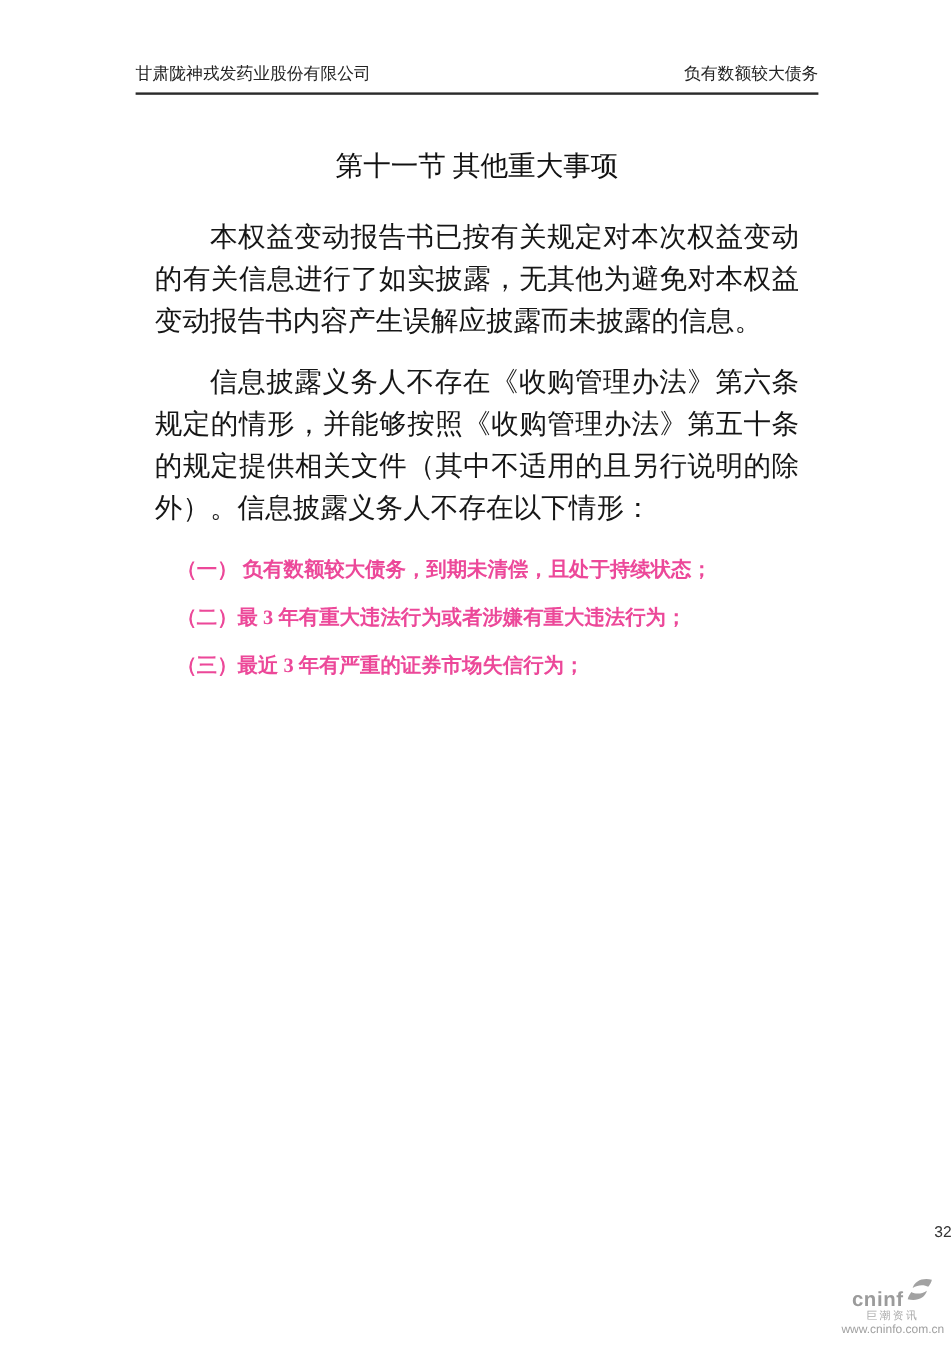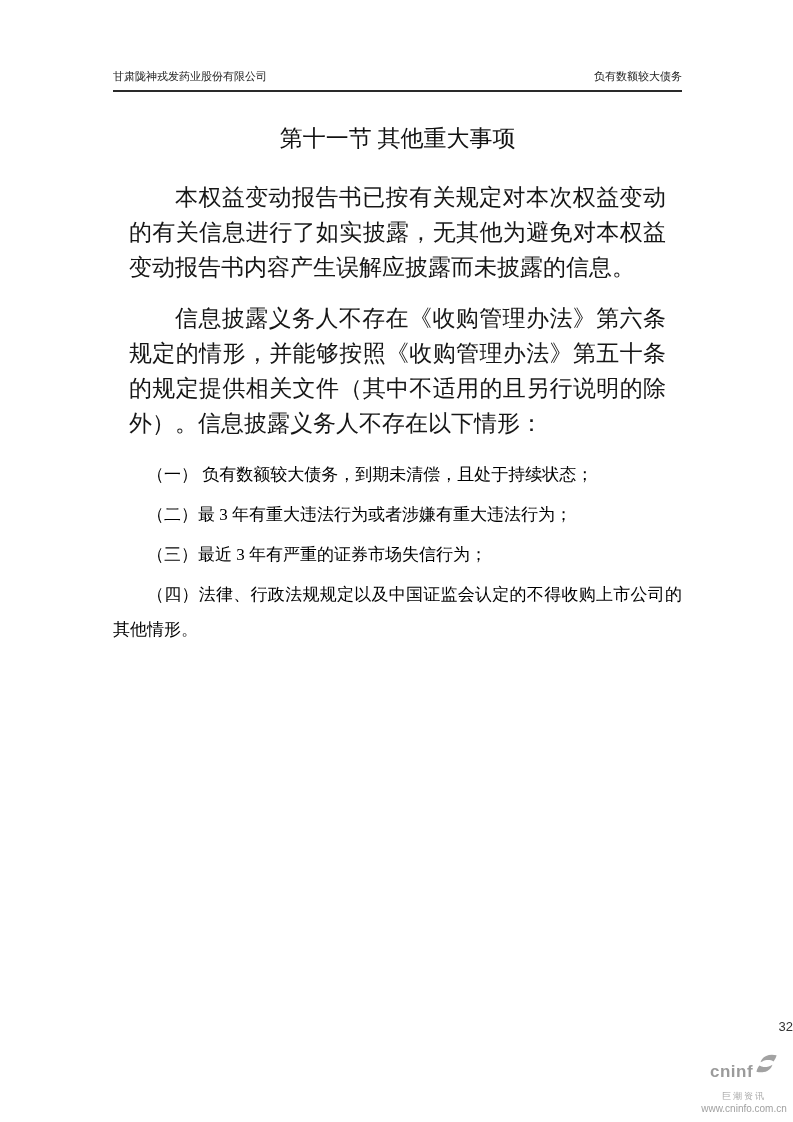--- a/index.html
+++ b/index.html
@@ -9,27 +9,27 @@
     height: 1122px;
     background: #ffffff;
     overflow: hidden;
     font-family: "Liberation Serif", "DejaVu Serif", serif;
     color: #1a1a1a;
   }
 
   
   .page-header {
     position: absolute;
-    top: 68px;
+    top: 55px;
     left: 113px;
     width: 569px;
     display: flex;
     justify-content: space-between;
     align-items: flex-end;
-    font-size: 11px;
+    font-size: 14px;
     line-height: 16px;
     padding-bottom: 6px;
     border-bottom: 2px solid #2a2a2a;
     color: #222222;
   }
 
   
   .content {
     position: absolute;
     top: 77px;
@@ -55,21 +55,22 @@
   }
   .para.first { margin-top: 25px; }
   .para.second { margin-top: 3px; }
   .item-list { margin-top: 5px; }
   .list-item {
     margin: 0 0 5px 0;
     font-size: 17px;
     line-height: 35px;
     text-align: justify;
     text-indent: 2em;
-    color: #000000;
+    color: #ec4899;
+    font-weight: bold;
   }
 
   
   .page-number {
     position: absolute;
     top: 1019px;
     left: 0;
     width: 100%;
     text-align: right;
     font-family: "Liberation Sans", "DejaVu Sans", sans-serif;
@@ -101,21 +102,21 @@
   }
   .swirl-icon {
     width: 23px;
     height: 23px;
     margin-left: 2px;
     margin-top: -3px;
   }
   .logo-brand-cn {
     font-size: 9px;
     letter-spacing: 2px;
-    margin-top: 12px;
+    margin-top: 1px;
     color: #a8a8a8;
   }
   .logo-url {
     font-size: 10px;
     margin-top: 3px;
     color: #a0a0a0;
     white-space: nowrap;
   }
 </style>
 </head>
@@ -131,21 +132,20 @@
   <div class="content">
     <h1 class="section-title">第十一节 其他重大事项</h1>
 
     <p class="para first">本权益变动报告书已按有关规定对本次权益变动的有关信息进行了如实披露，无其他为避免对本权益变动报告书内容产生误解应披露而未披露的信息。</p>
     <p class="para second">信息披露义务人不存在《收购管理办法》第六条规定的情形，并能够按照《收购管理办法》第五十条的规定提供相关文件（其中不适用的且另行说明的除外）。信息披露义务人不存在以下情形：</p>
 
     <div class="item-list">
       <p class="list-item">（一） 负有数额较大债务，到期未清偿，且处于持续状态；</p>
       <p class="list-item">（二）最 3 年有重大违法行为或者涉嫌有重大违法行为；</p>
       <p class="list-item">（三）最近 3 年有严重的证券市场失信行为；</p>
-      <p class="list-item">（四）法律、行政法规规定以及中国证监会认定的不得收购上市公司的其他情形。</p>
     </div>
   </div>
 
   <div class="page-number">32</div>
 
   <div class="cninfo-logo">
     <div class="logo-main">
       <span class="logo-brand">cninf</span>
       <span class="swirl-icon">
         <svg viewBox="0 0 24 24" width="23" height="23" aria-hidden="true">

